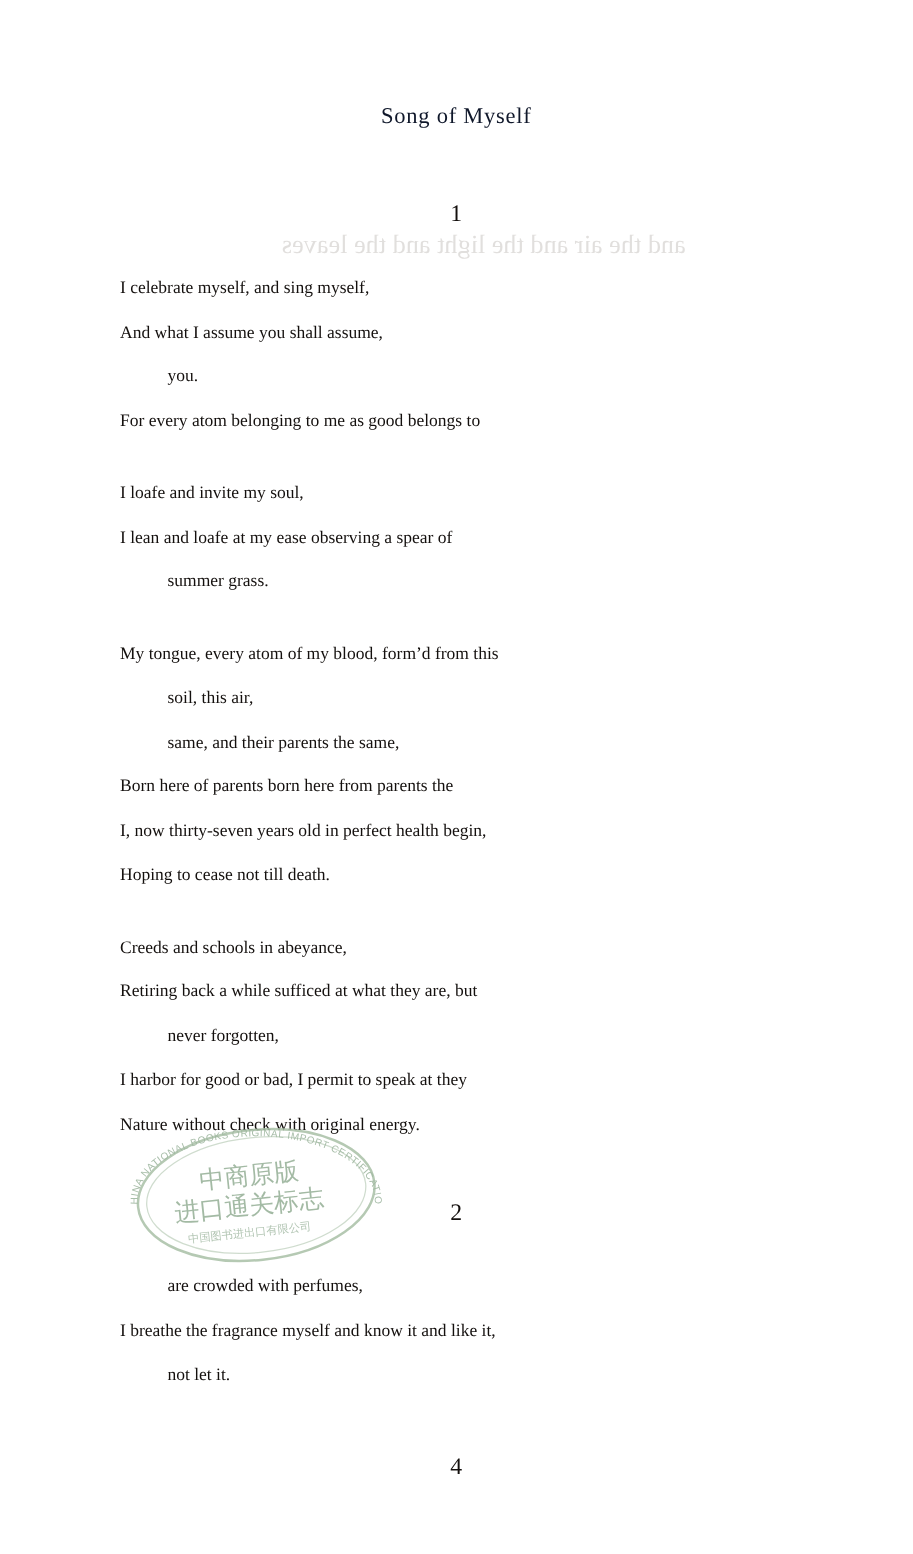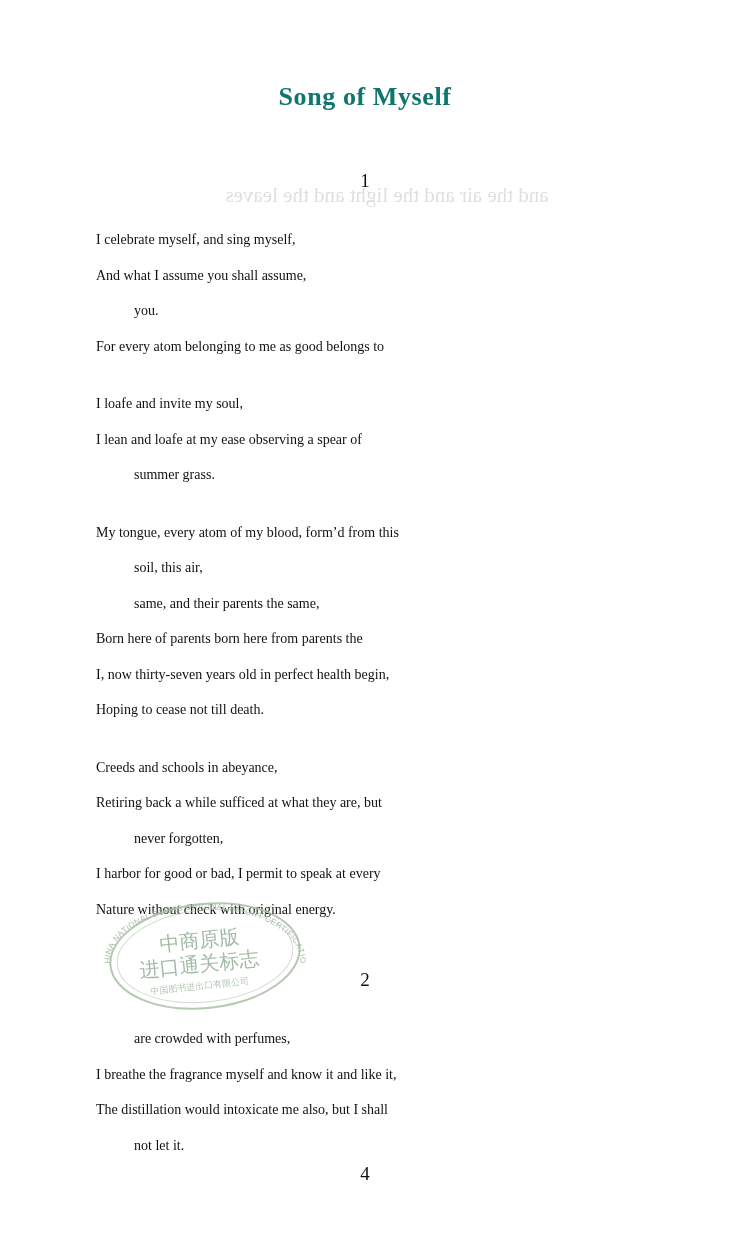--- a/index.html
+++ b/index.html
@@ -15,25 +15,25 @@
     color: #111111;
     overflow: hidden;
   }
   .page {
     position: absolute;
     inset: 0;
     padding: 0;
   }
   .poem-title {
     text-align: center;
-    font-size: 26px;
+    font-size: 18px;
     letter-spacing: 0.6px;
     margin-top: 82px;
-    font-weight: bold;
-    color: #0f766e;
+    font-weight: normal;
+    color: #0f172a;
   }
   .section-number {
     text-align: center;
     font-size: 19px;
     color: #14100e;
   }
   .sec1-num { margin-top: 58px; }
   .sec2-num { margin-top: 42px; }
 
   .stanza {
@@ -117,30 +117,29 @@
     <div class="line indent">same, and their parents the same,</div>
     <div class="line">Born here of parents born here from parents the</div>
     <div class="line">I, now thirty-seven years old in perfect health begin,</div>
     <div class="line">Hoping to cease not till death.</div>
   </div>
 
   <div class="stanza">
     <div class="line">Creeds and schools in abeyance,</div>
     <div class="line">Retiring back a while sufficed at what they are, but</div>
     <div class="line indent">never forgotten,</div>
-    <div class="line">I harbor for good or bad, I permit to speak at every</div>
+    <div class="line">I harbor for good or bad, I permit to speak at they</div>
     <div class="line">Nature without check with original energy.</div>
   </div>
 
   <div class="section-number sec2-num">2</div>
 
   <div class="stanza block-gap-top">
     <div class="line indent">are crowded with perfumes,</div>
     <div class="line">I breathe the fragrance myself and know it and like it,</div>
-    <div class="line">The distillation would intoxicate me also, but I shall</div>
     <div class="line indent">not let it.</div>
   </div>
 
   <div class="stamp">
     <svg width="218" height="122" viewBox="0 0 218 122" xmlns="http://www.w3.org/2000/svg">
       <defs>
         <path id="arcTop" d="M 14,66 A 95,52 0 0 1 204,66" fill="none"></path>
       </defs>
       <ellipse cx="109" cy="61" rx="95" ry="52" fill="none" stroke="#a8c0a6" stroke-width="2" opacity="0.85" transform="rotate(-6 109 61)"></ellipse>
       <ellipse cx="109" cy="61" rx="88" ry="46" fill="none" stroke="#a8c0a6" stroke-width="1" opacity="0.55" transform="rotate(-6 109 61)"></ellipse>

